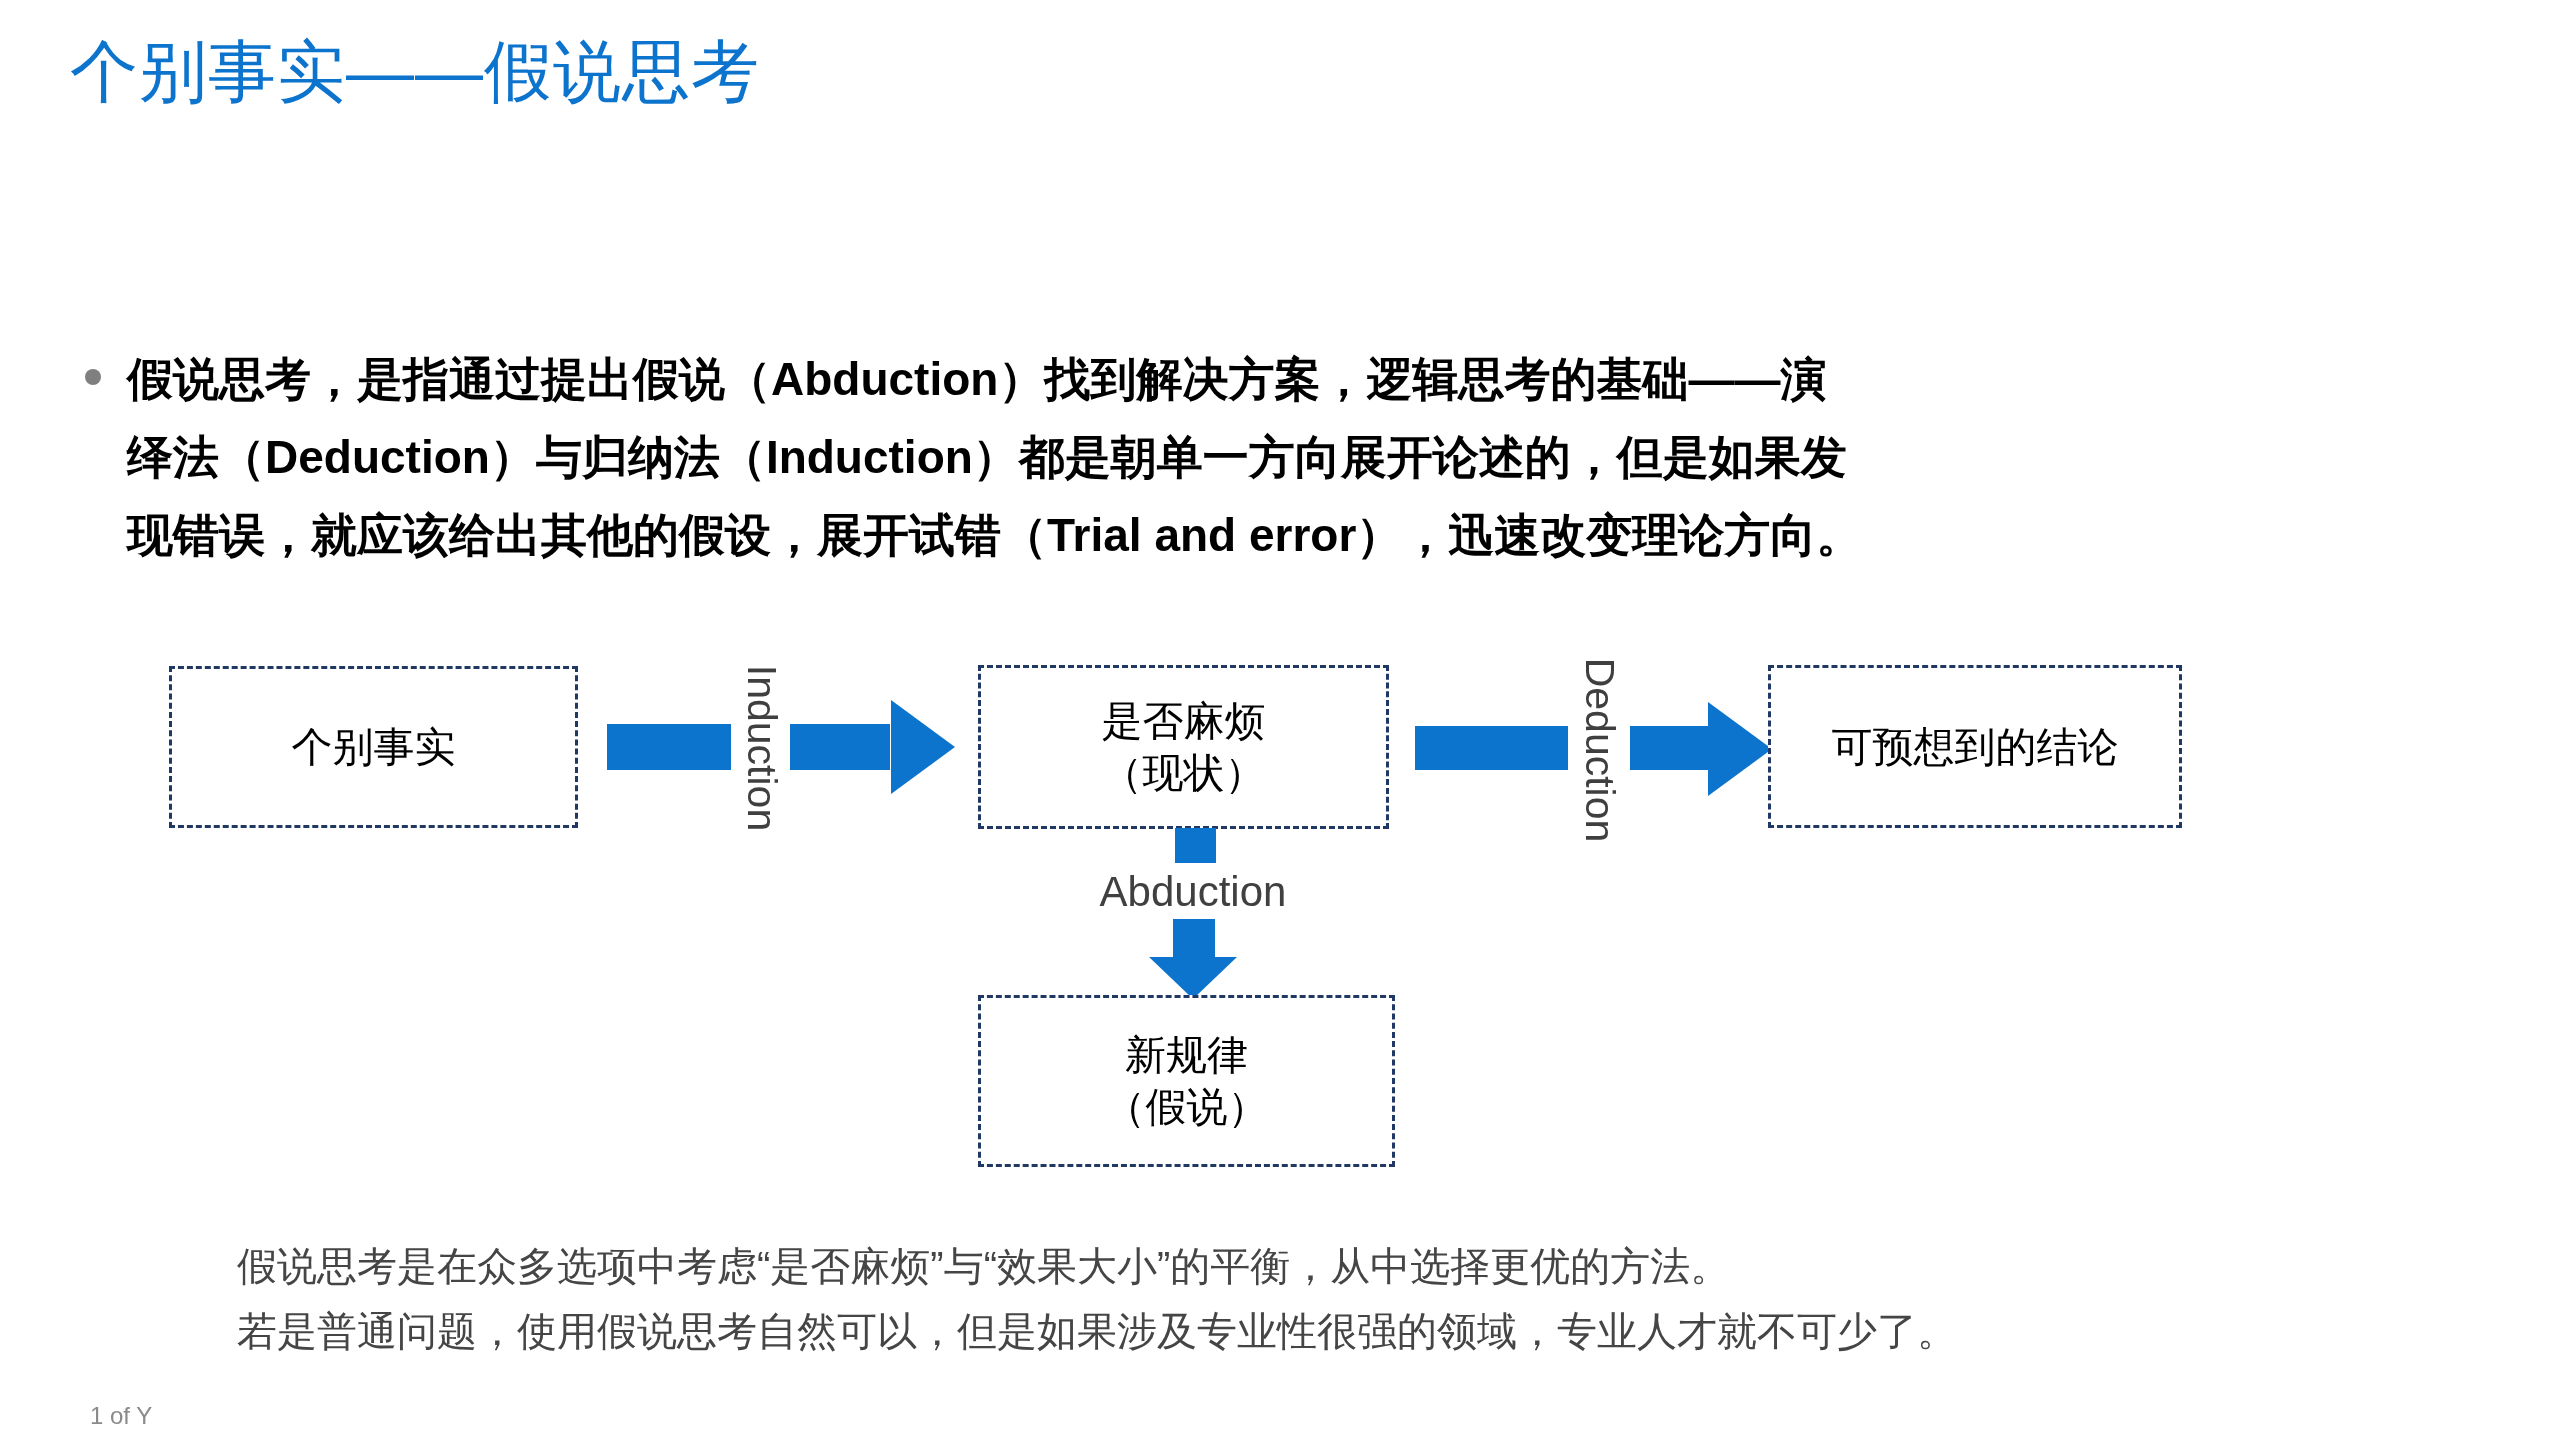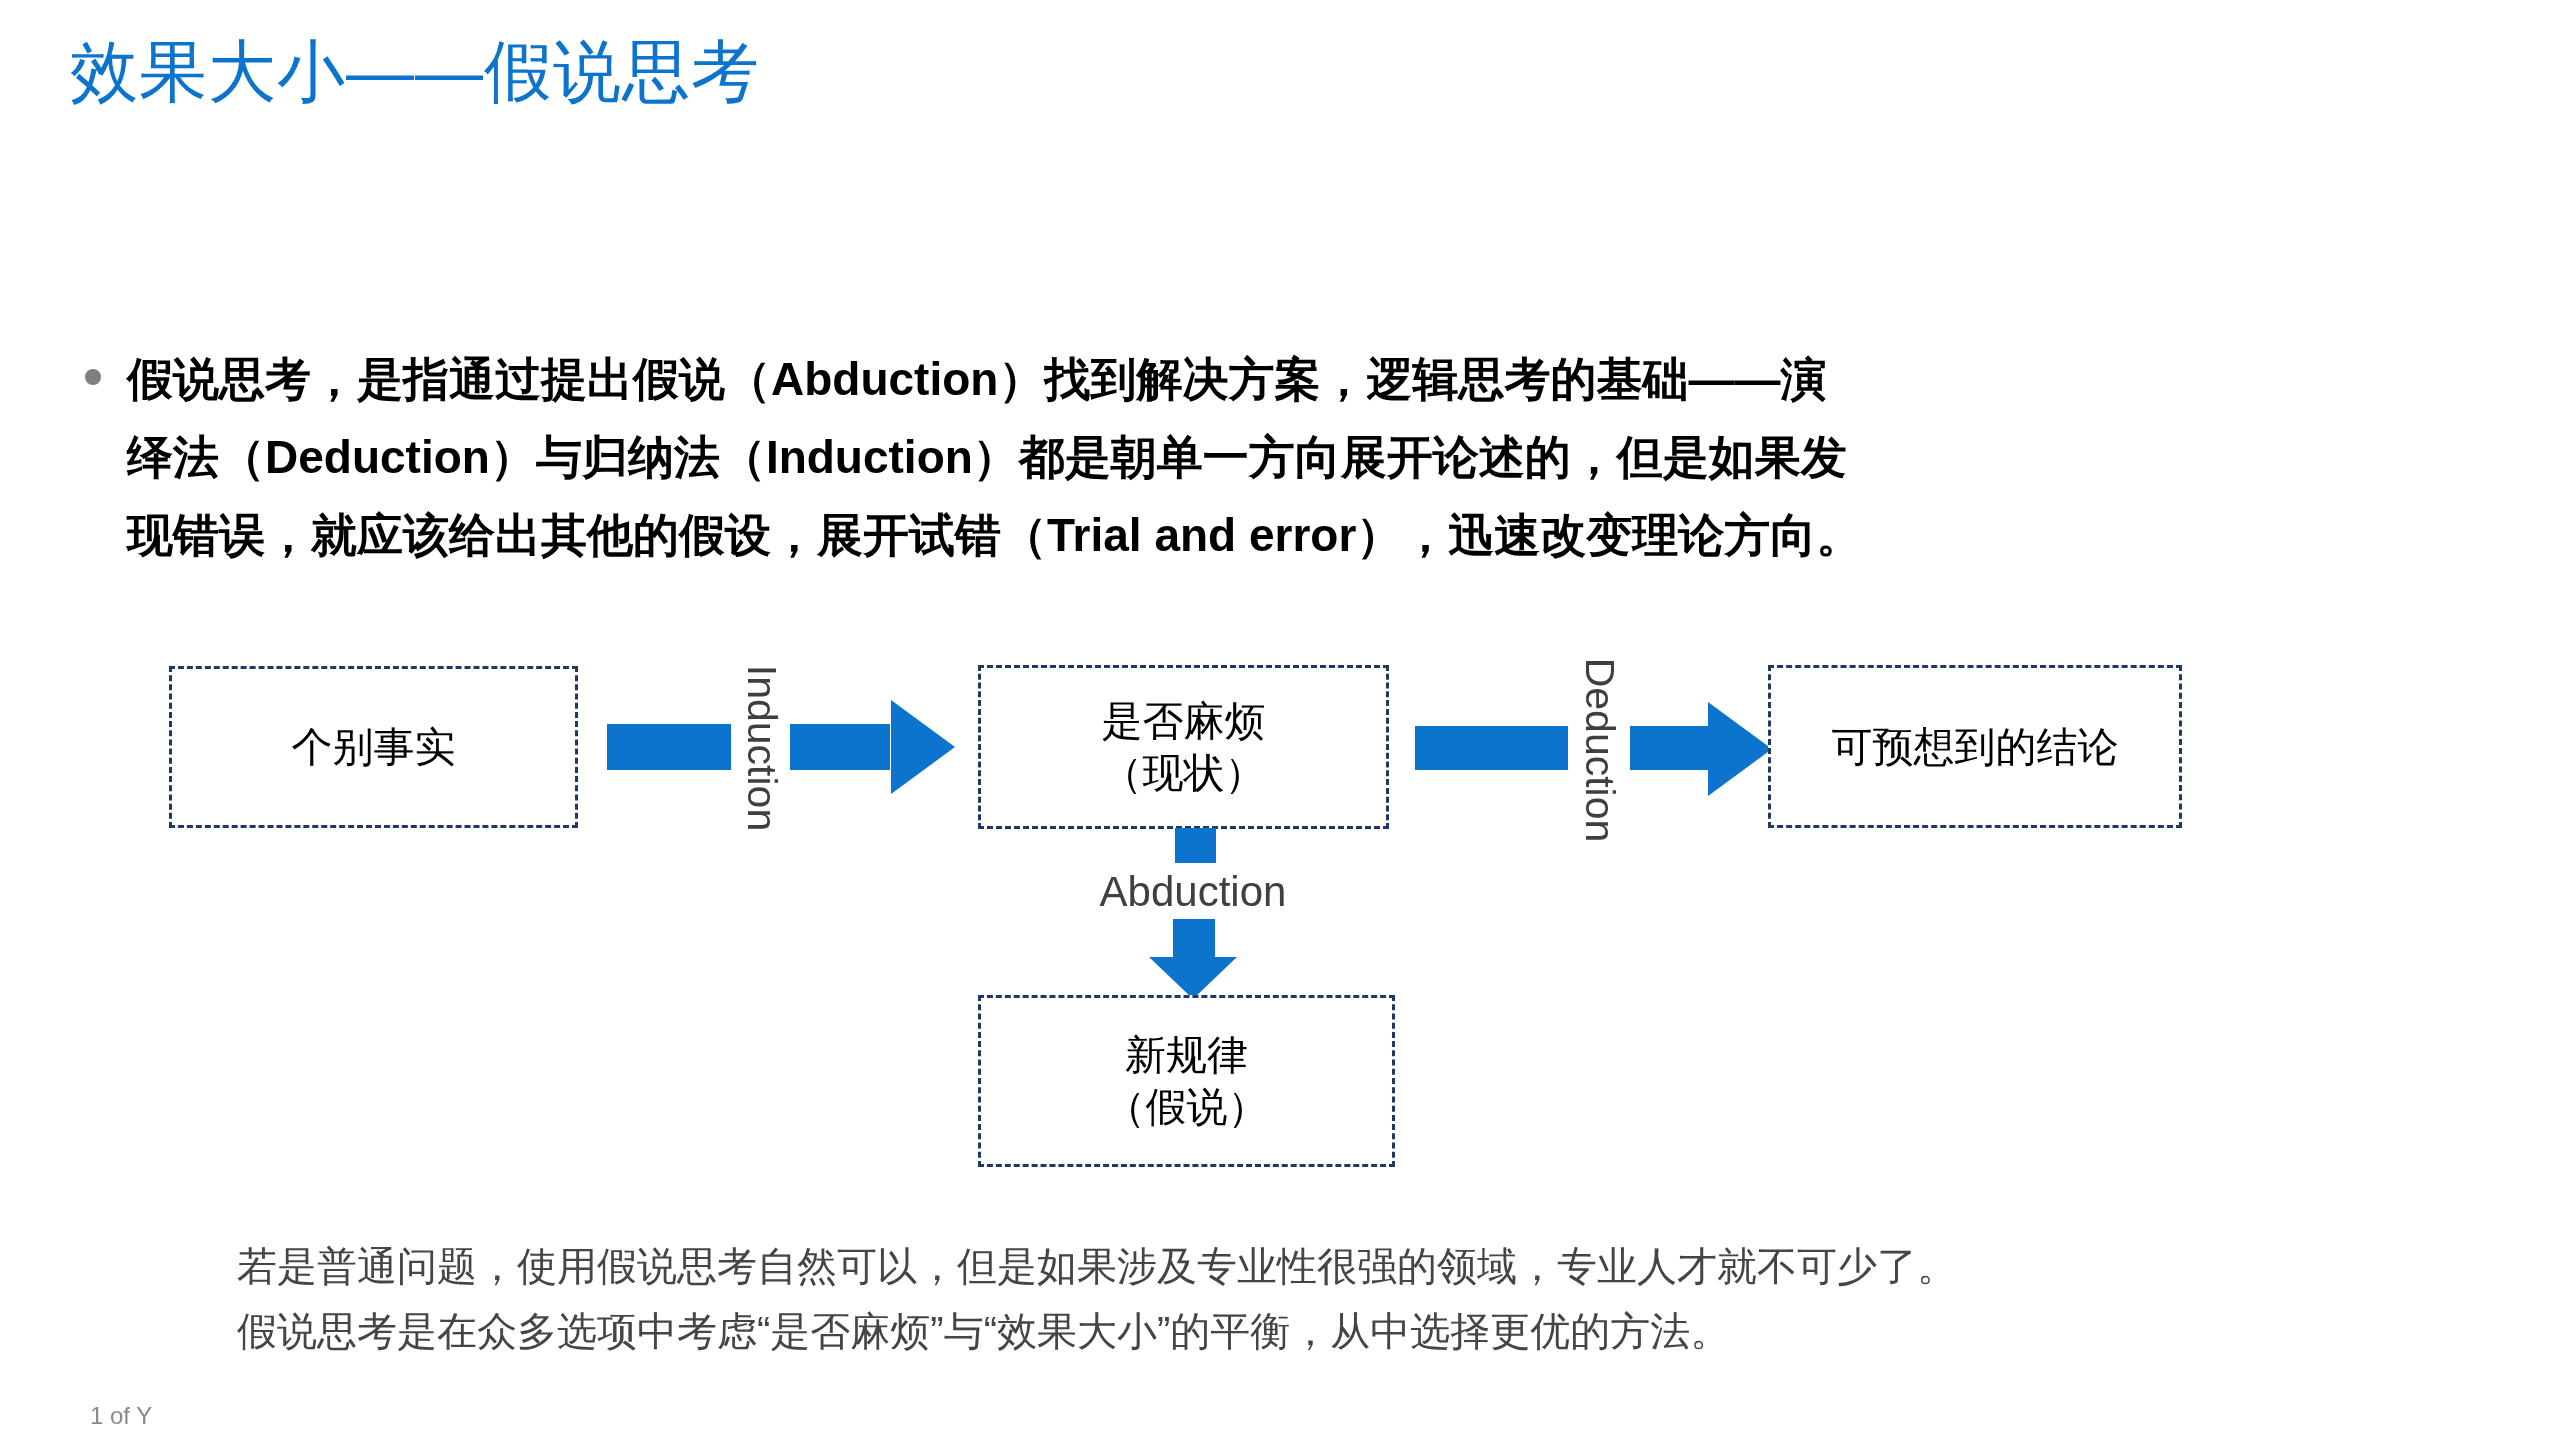--- a/index.html
+++ b/index.html
@@ -83,21 +83,21 @@
   .footer{
     position:absolute;left:90px;top:1402px;
     font-size:24px;color:#8a8a8a;
   }
 </style>
 </head>
 <body>
 
 <div class="slide">
 
-  <div class="title">效果大小——假说思考</div>
+  <div class="title">个别事实——假说思考</div>
 
   <div class="bullet-dot"></div>
   <div class="paragraph">
     <div class="pline">假说思考，是指通过提出假说（Abduction）找到解决方案，逻辑思考的基础——演</div>
     <div class="pline">绎法（Deduction）与归纳法（Induction）都是朝单一方向展开论述的，但是如果发</div>
     <div class="pline">现错误，就应该给出其他的假设，展开试错（Trial and error），迅速改变理论方向。</div>
   </div>
 
   <div class="dbox box-facts">
     <div>个别事实</div>
@@ -126,20 +126,20 @@
   <div class="hlabel-abduction">Abduction</div>
   <div class="vconn conn-shaft"></div>
   <div class="vhead"></div>
 
   <div class="dbox box-newrule">
     <div>新规律</div>
     <div>（假说）</div>
   </div>
 
   <div class="note">
+    <div class="nline">假说思考是在众多选项中考虑“是否麻烦”与“效果大小”的平衡，从中选择更优的方法。</div>
     <div class="nline">若是普通问题，使用假说思考自然可以，但是如果涉及专业性很强的领域，专业人才就不可少了。</div>
-    <div class="nline">假说思考是在众多选项中考虑“是否麻烦”与“效果大小”的平衡，从中选择更优的方法。</div>
   </div>
 
   <div class="footer">1 of Y</div>
 
 </div>
 
 
 </body></html>

